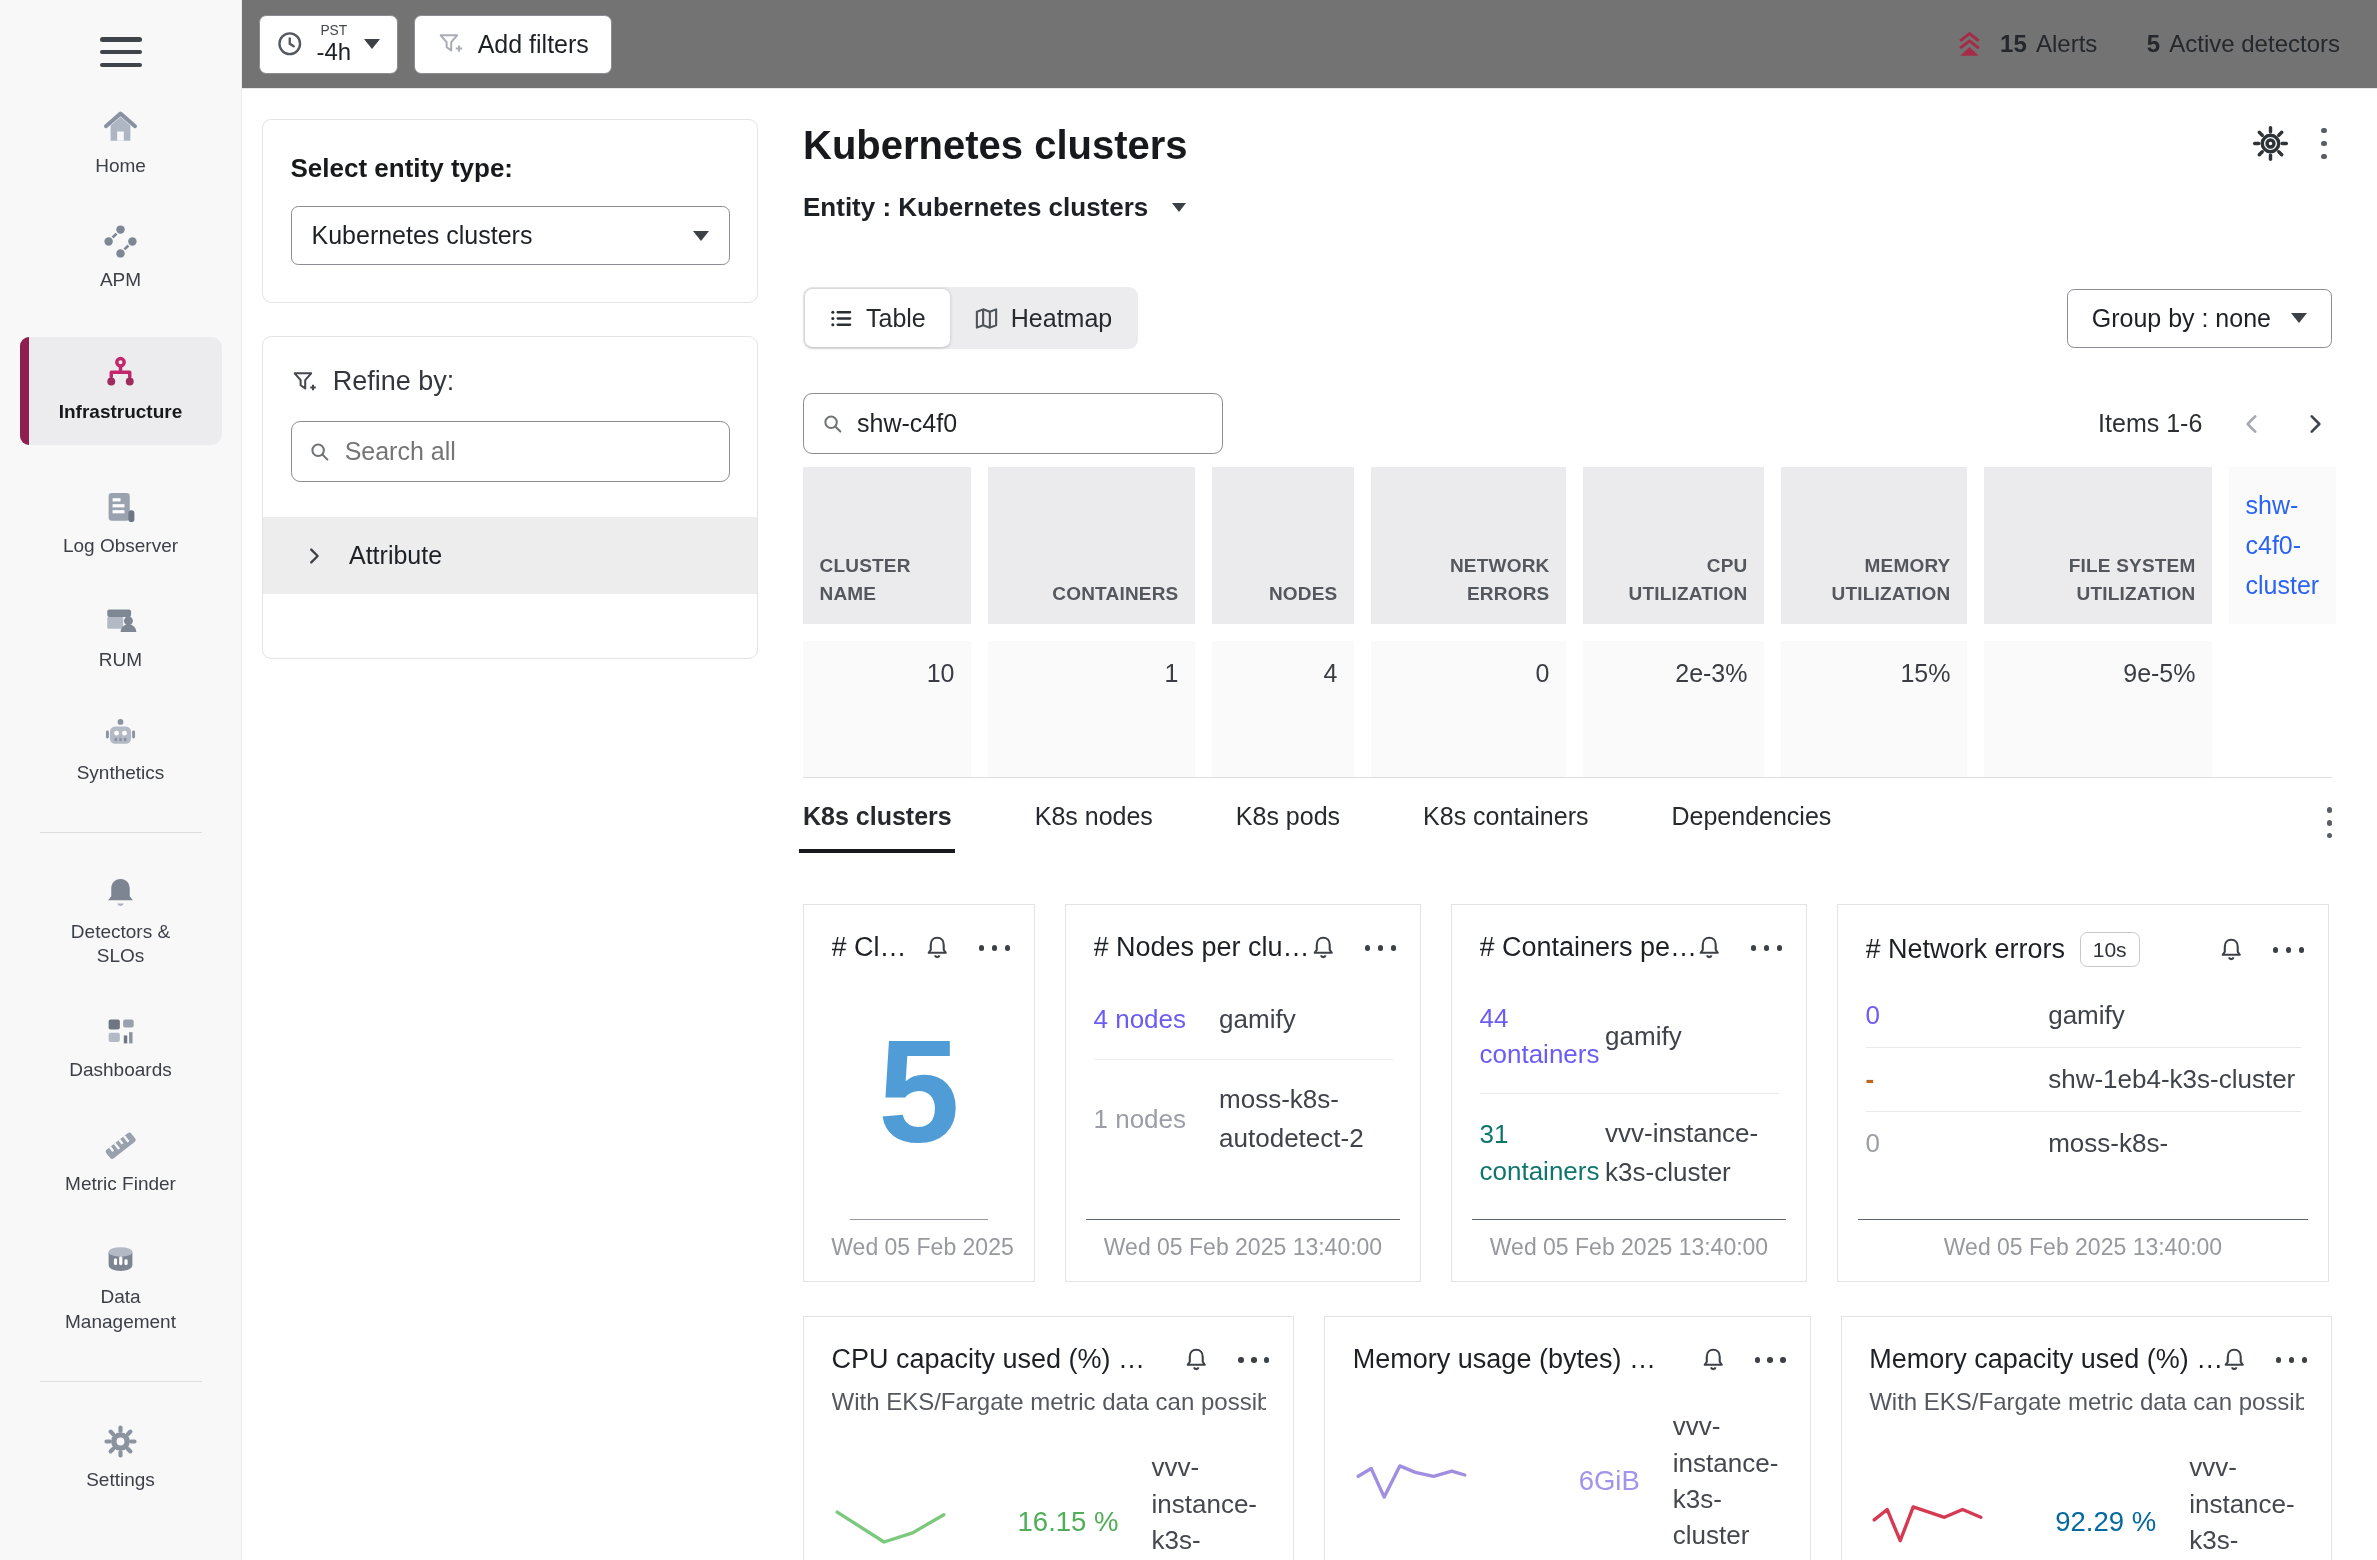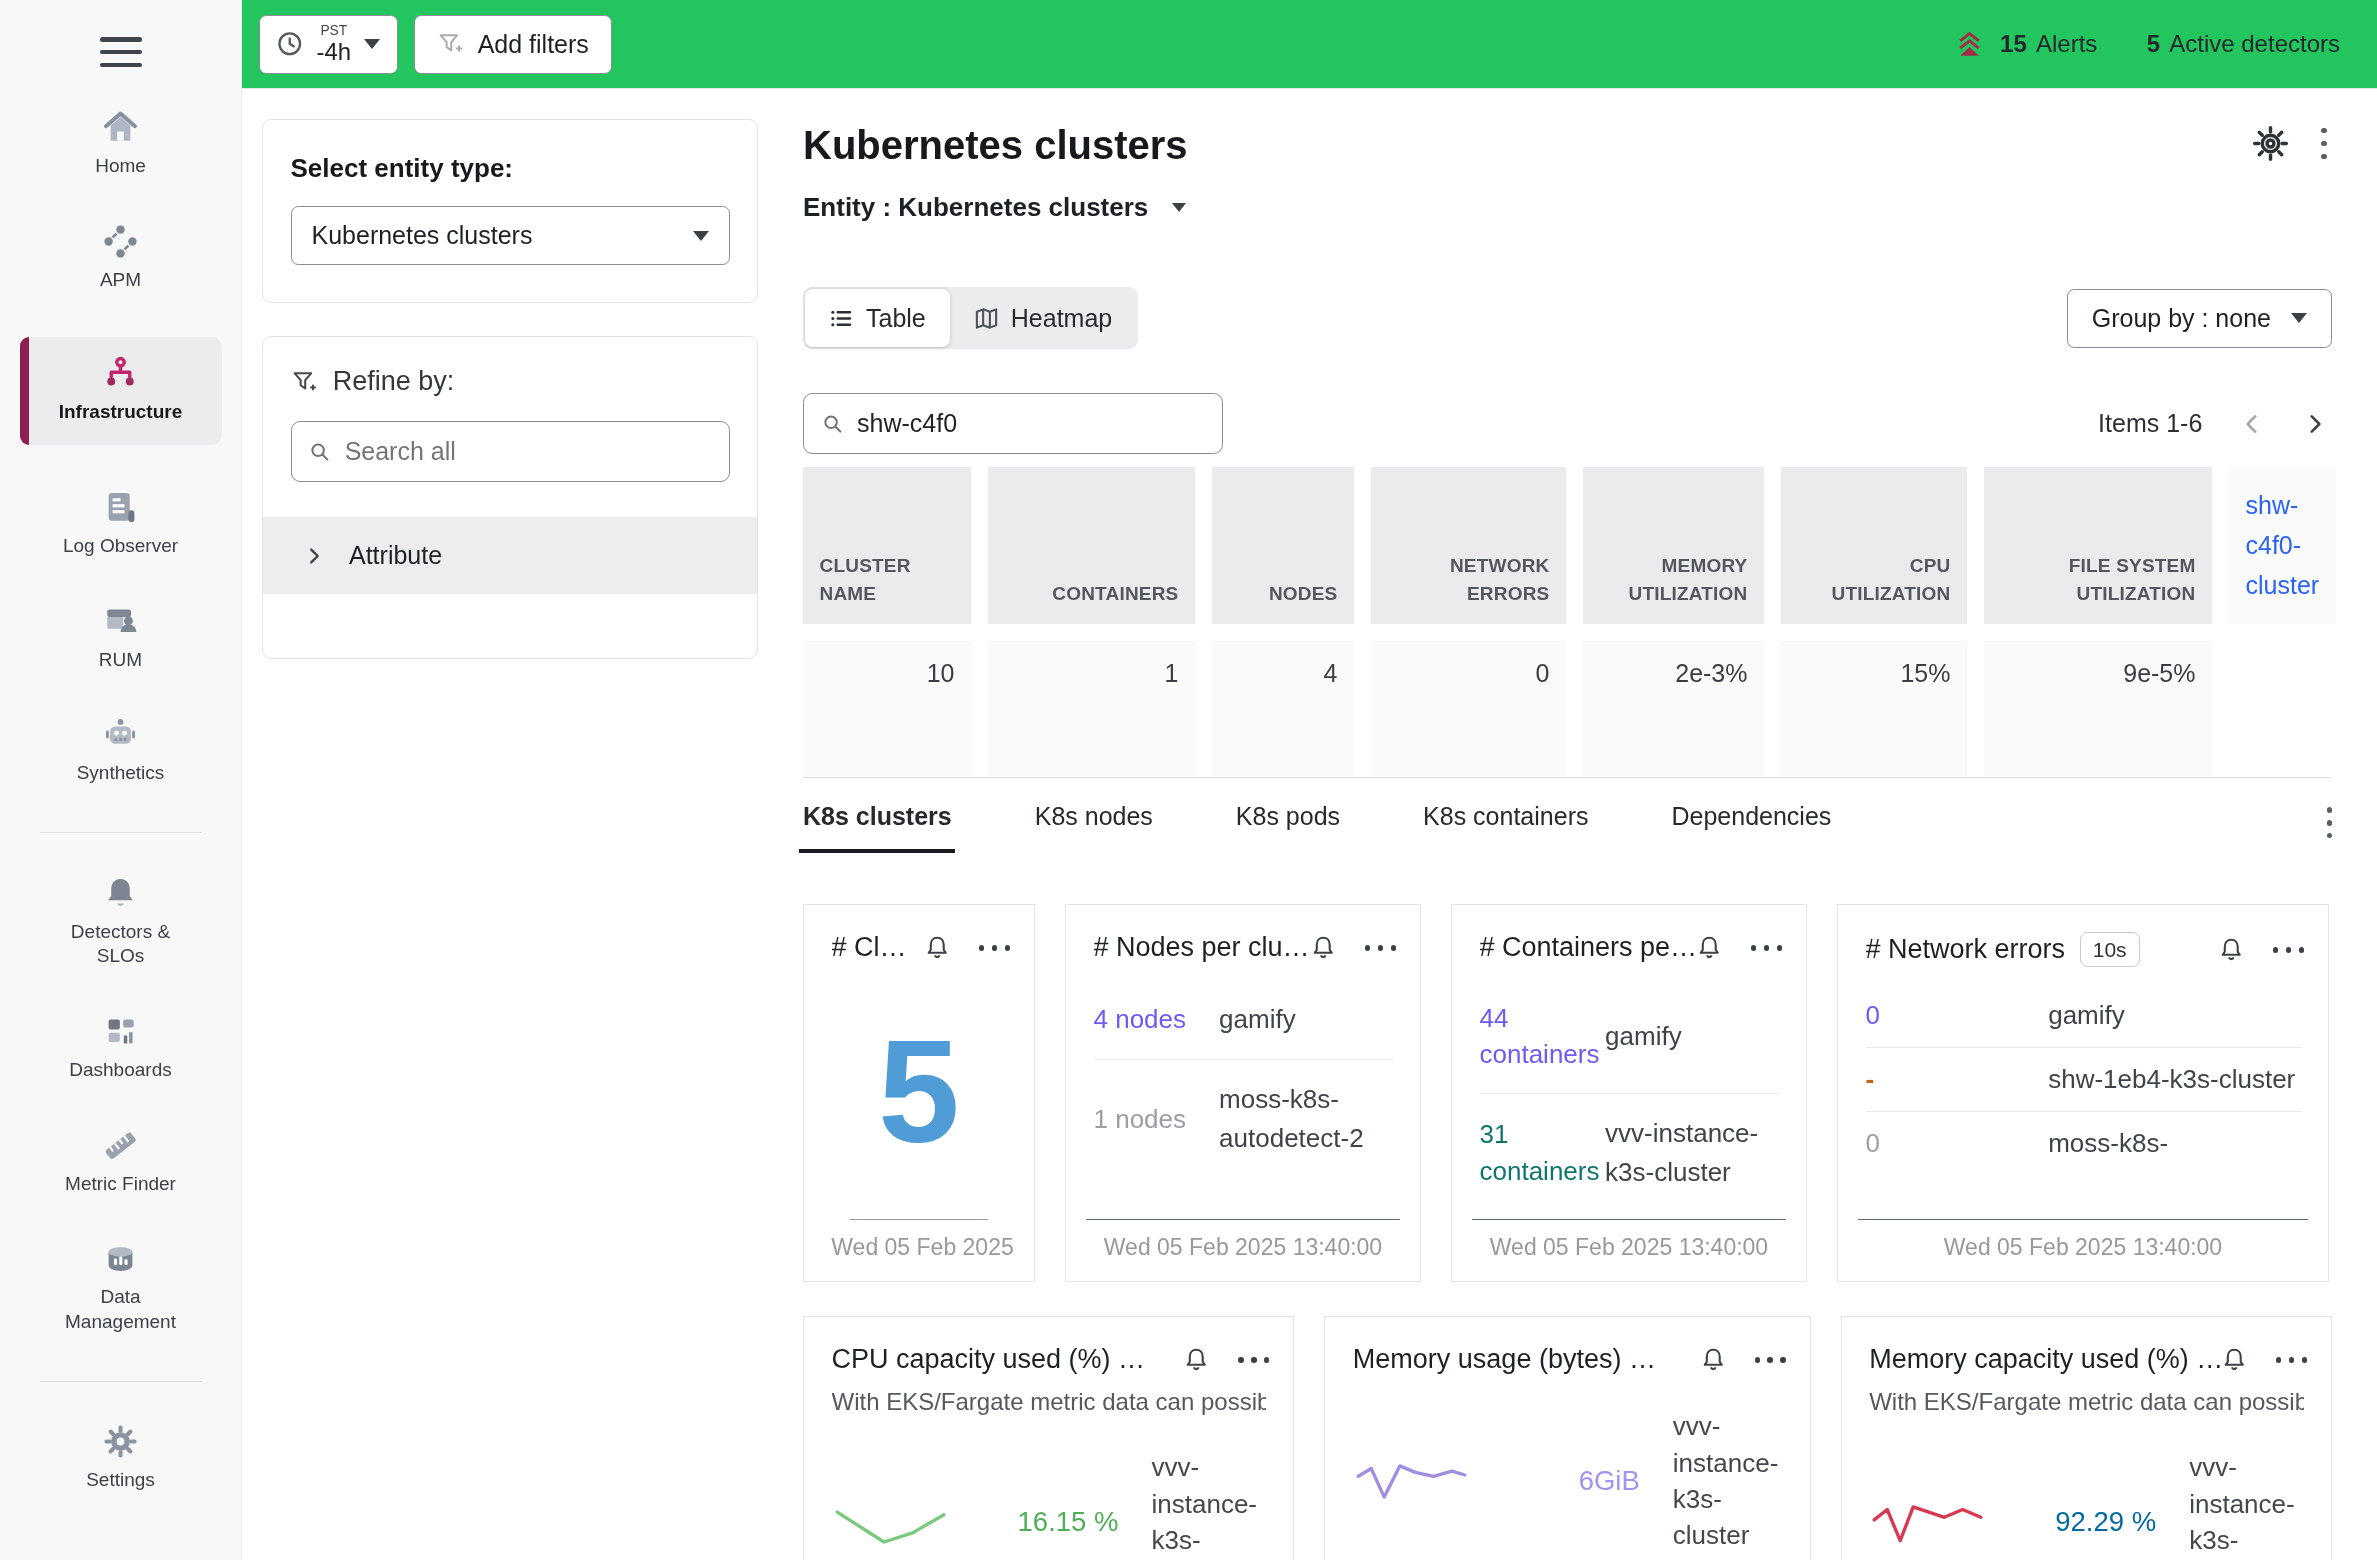--- a/index.html
+++ b/index.html
@@ -16,21 +16,21 @@
     margin-bottom:44px; cursor:pointer; width:202px; }
   .nav-item .nicon { width:37px; height:37px; }
   .nav-label { font-size:19px; color:#3b3f46; text-align:center; line-height:1.3; max-width:147px; }
   .nav-item.selected { position:relative; background:#ececee; border-radius:11px; padding:18.4px 0 20px; }
   .nav-item.selected::before { content:""; position:absolute; left:0; top:0; bottom:0; width:9.2px;
     background:#8e1f4e; border-radius:11px 0 0 11px; }
   .nav-item.selected .nav-label { font-weight:bold; color:#17191c; }
   .nav-divider { width:162px; height:0.9px; background:#dcdee0; margin:1.8px 0 42px; }
 
   
-  .topbar { position:absolute; left:242px; right:0; top:0; height:89px; background:#22c55e;
+  .topbar { position:absolute; left:242px; right:0; top:0; height:89px; background:#737373;
     border-bottom:0.9px solid #e6e7e9; display:flex; align-items:center; padding:0 37px 0 16.5px; }
   .btn-outline { border:1.8px solid #8a8c91; border-radius:7.3px; background:#fff; display:flex;
     align-items:center; cursor:pointer; }
   .time-btn { height:59px; padding:0 16.5px; gap:13px; }
   .time-stack { display:flex; flex-direction:column; align-items:center; line-height:1.05; }
   .time-tz { font-size:13.8px; color:#44484e; }
   .time-range { font-size:24px; color:#1d2126; font-weight:500; }
   .filters-btn { height:59px; padding:0 22px; gap:13px; margin-left:16.5px; font-size:25px; color:#1d2126; }
   .caret { width:0; height:0; border-left:8.3px solid transparent; border-right:8.3px solid transparent;
     border-top:10px solid #3c4147; }
@@ -451,22 +451,22 @@
             <polyline points="9,5 16,12 9,19" fill="none" stroke="#3f444a" stroke-width="2.4" stroke-linecap="round" stroke-linejoin="round"></polyline>
           </svg>
       </div>
     </div>
 
     <div class="k8s-table">
       <div class="th first">CLUSTER NAME</div>
       <div class="th">CONTAINERS</div>
       <div class="th">NODES</div>
       <div class="th">NETWORK ERRORS</div>
+      <div class="th">CPU UTILIZATION</div>
       <div class="th">MEMORY UTILIZATION</div>
-      <div class="th">CPU UTILIZATION</div>
       <div class="th">FILE SYSTEM UTILIZATION</div>
       <div class="td name">
           <a>shw-c4f0-cluster</a>
         </div>
       <div class="td">10</div>
       <div class="td">1</div>
       <div class="td">4</div>
       <div class="td">0</div>
       <div class="td">2e-3%</div>
       <div class="td">15%</div>

